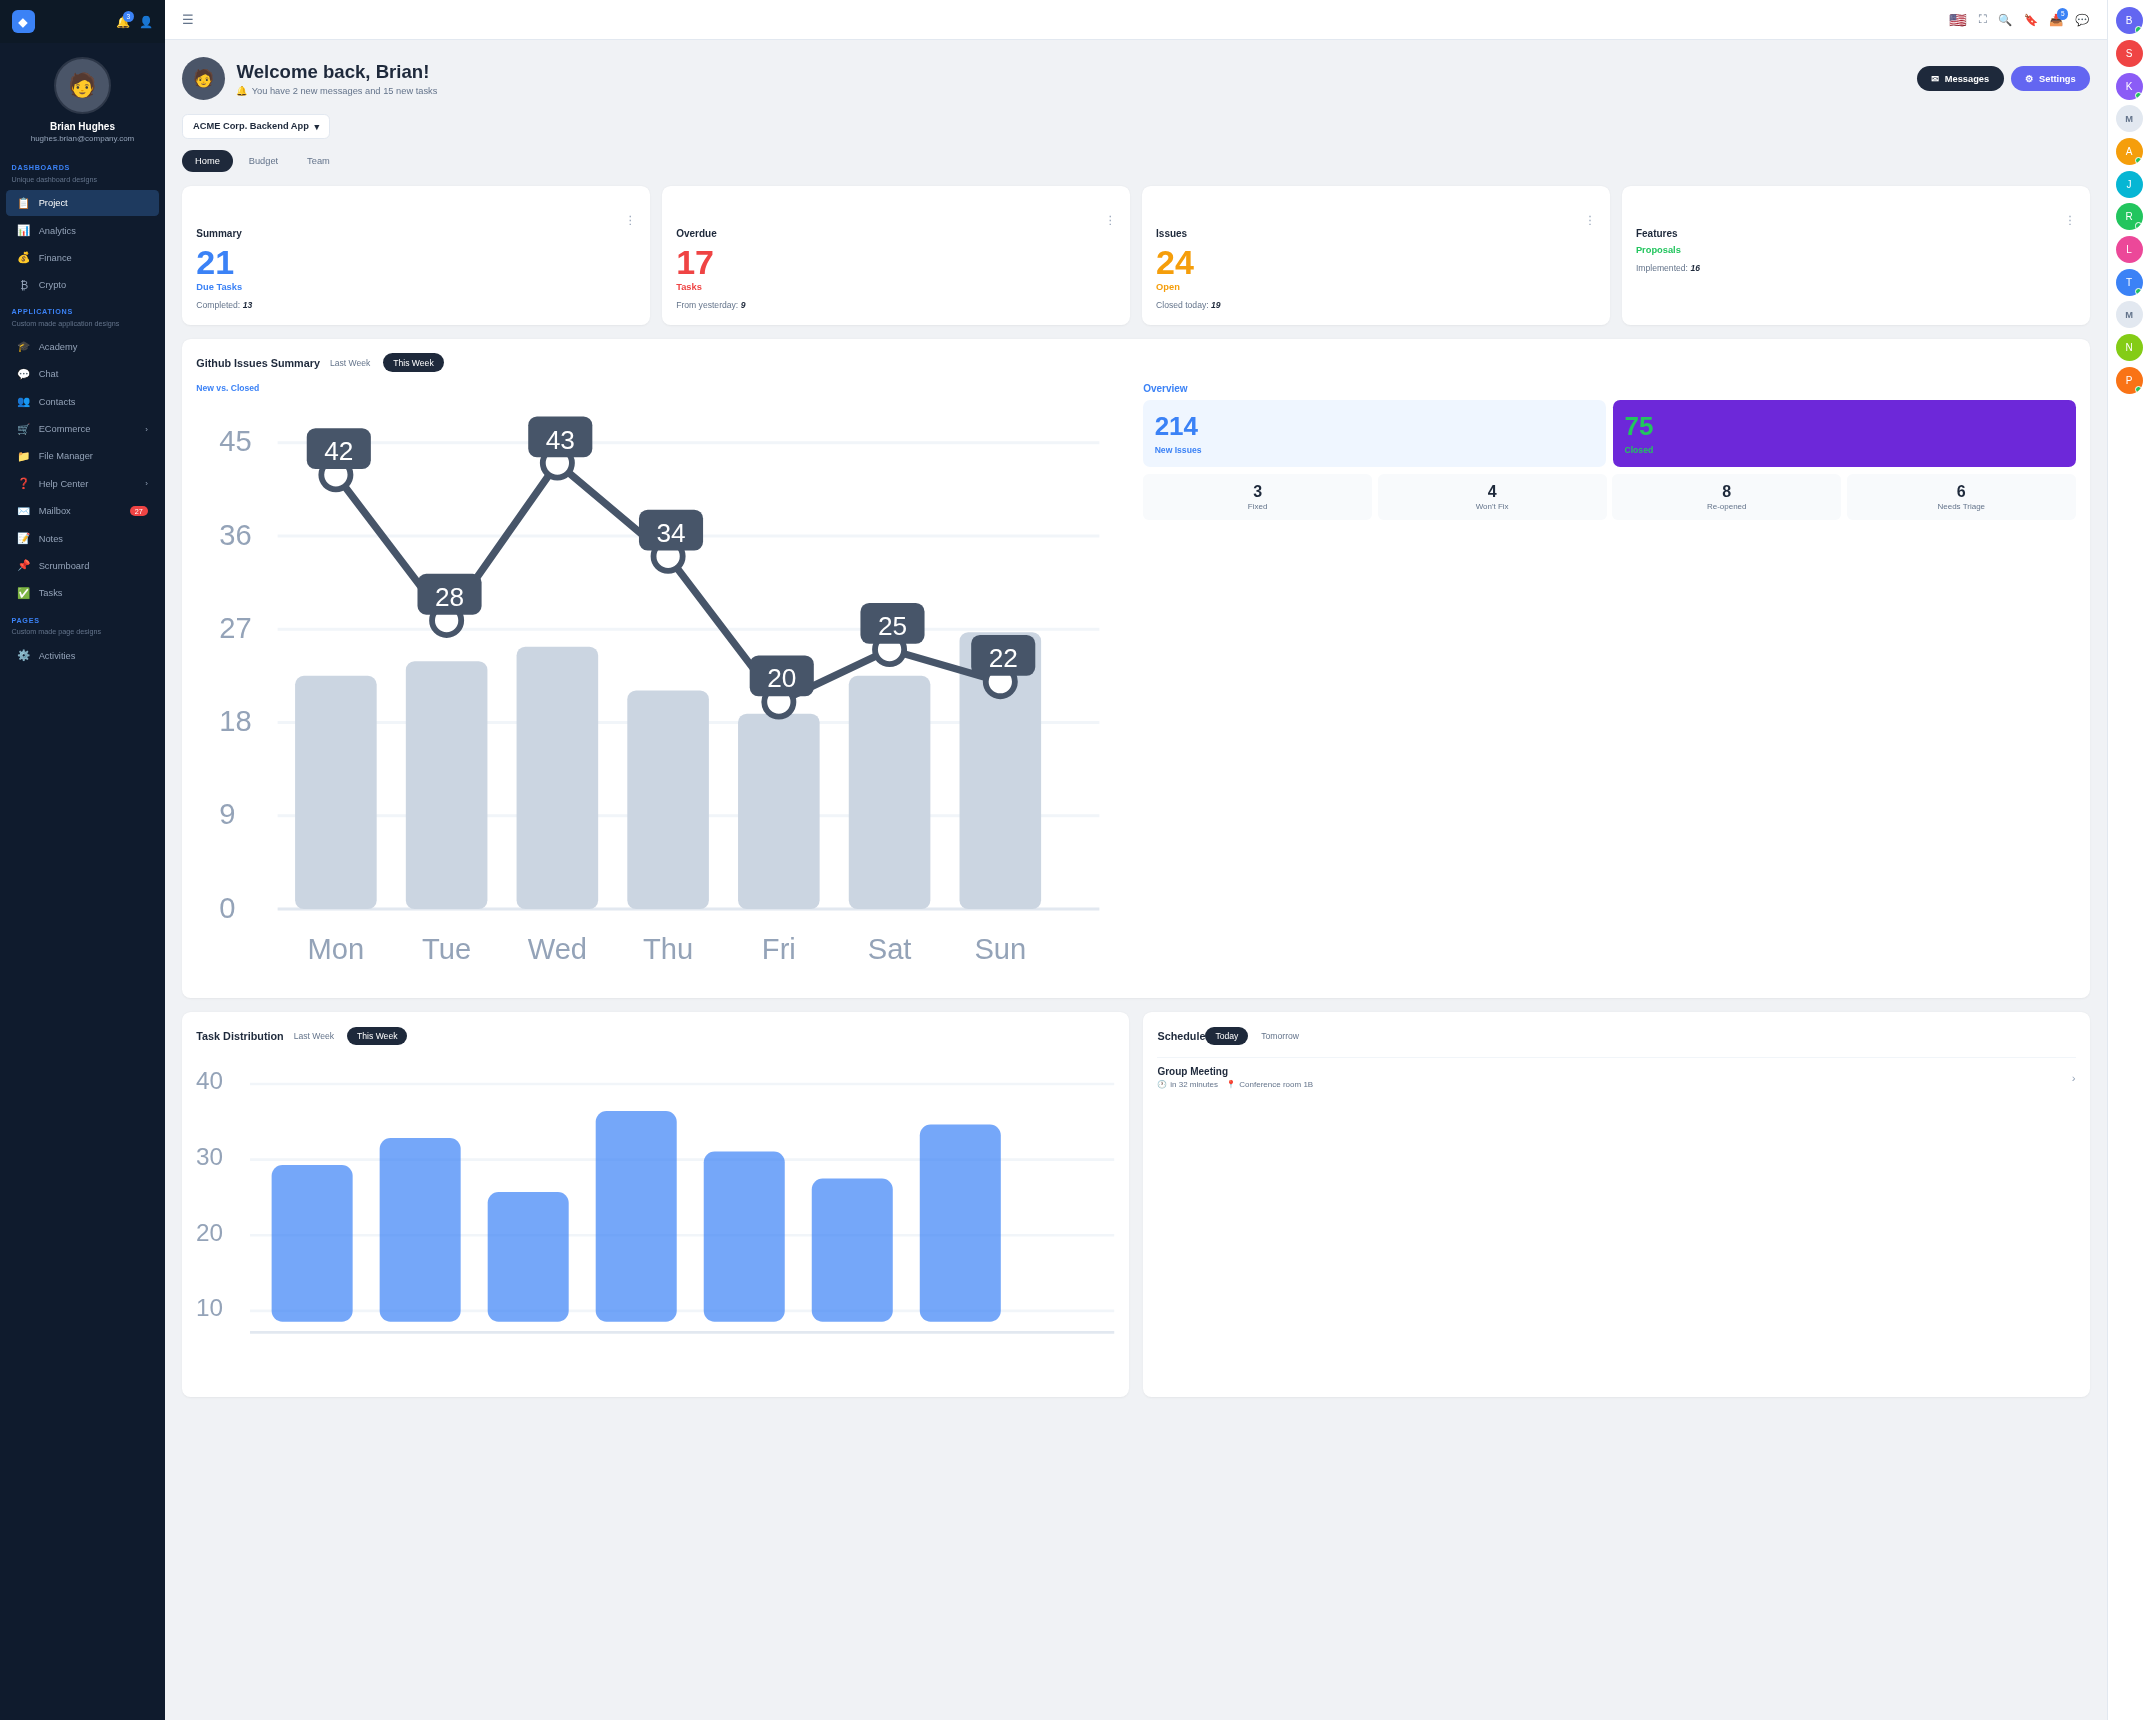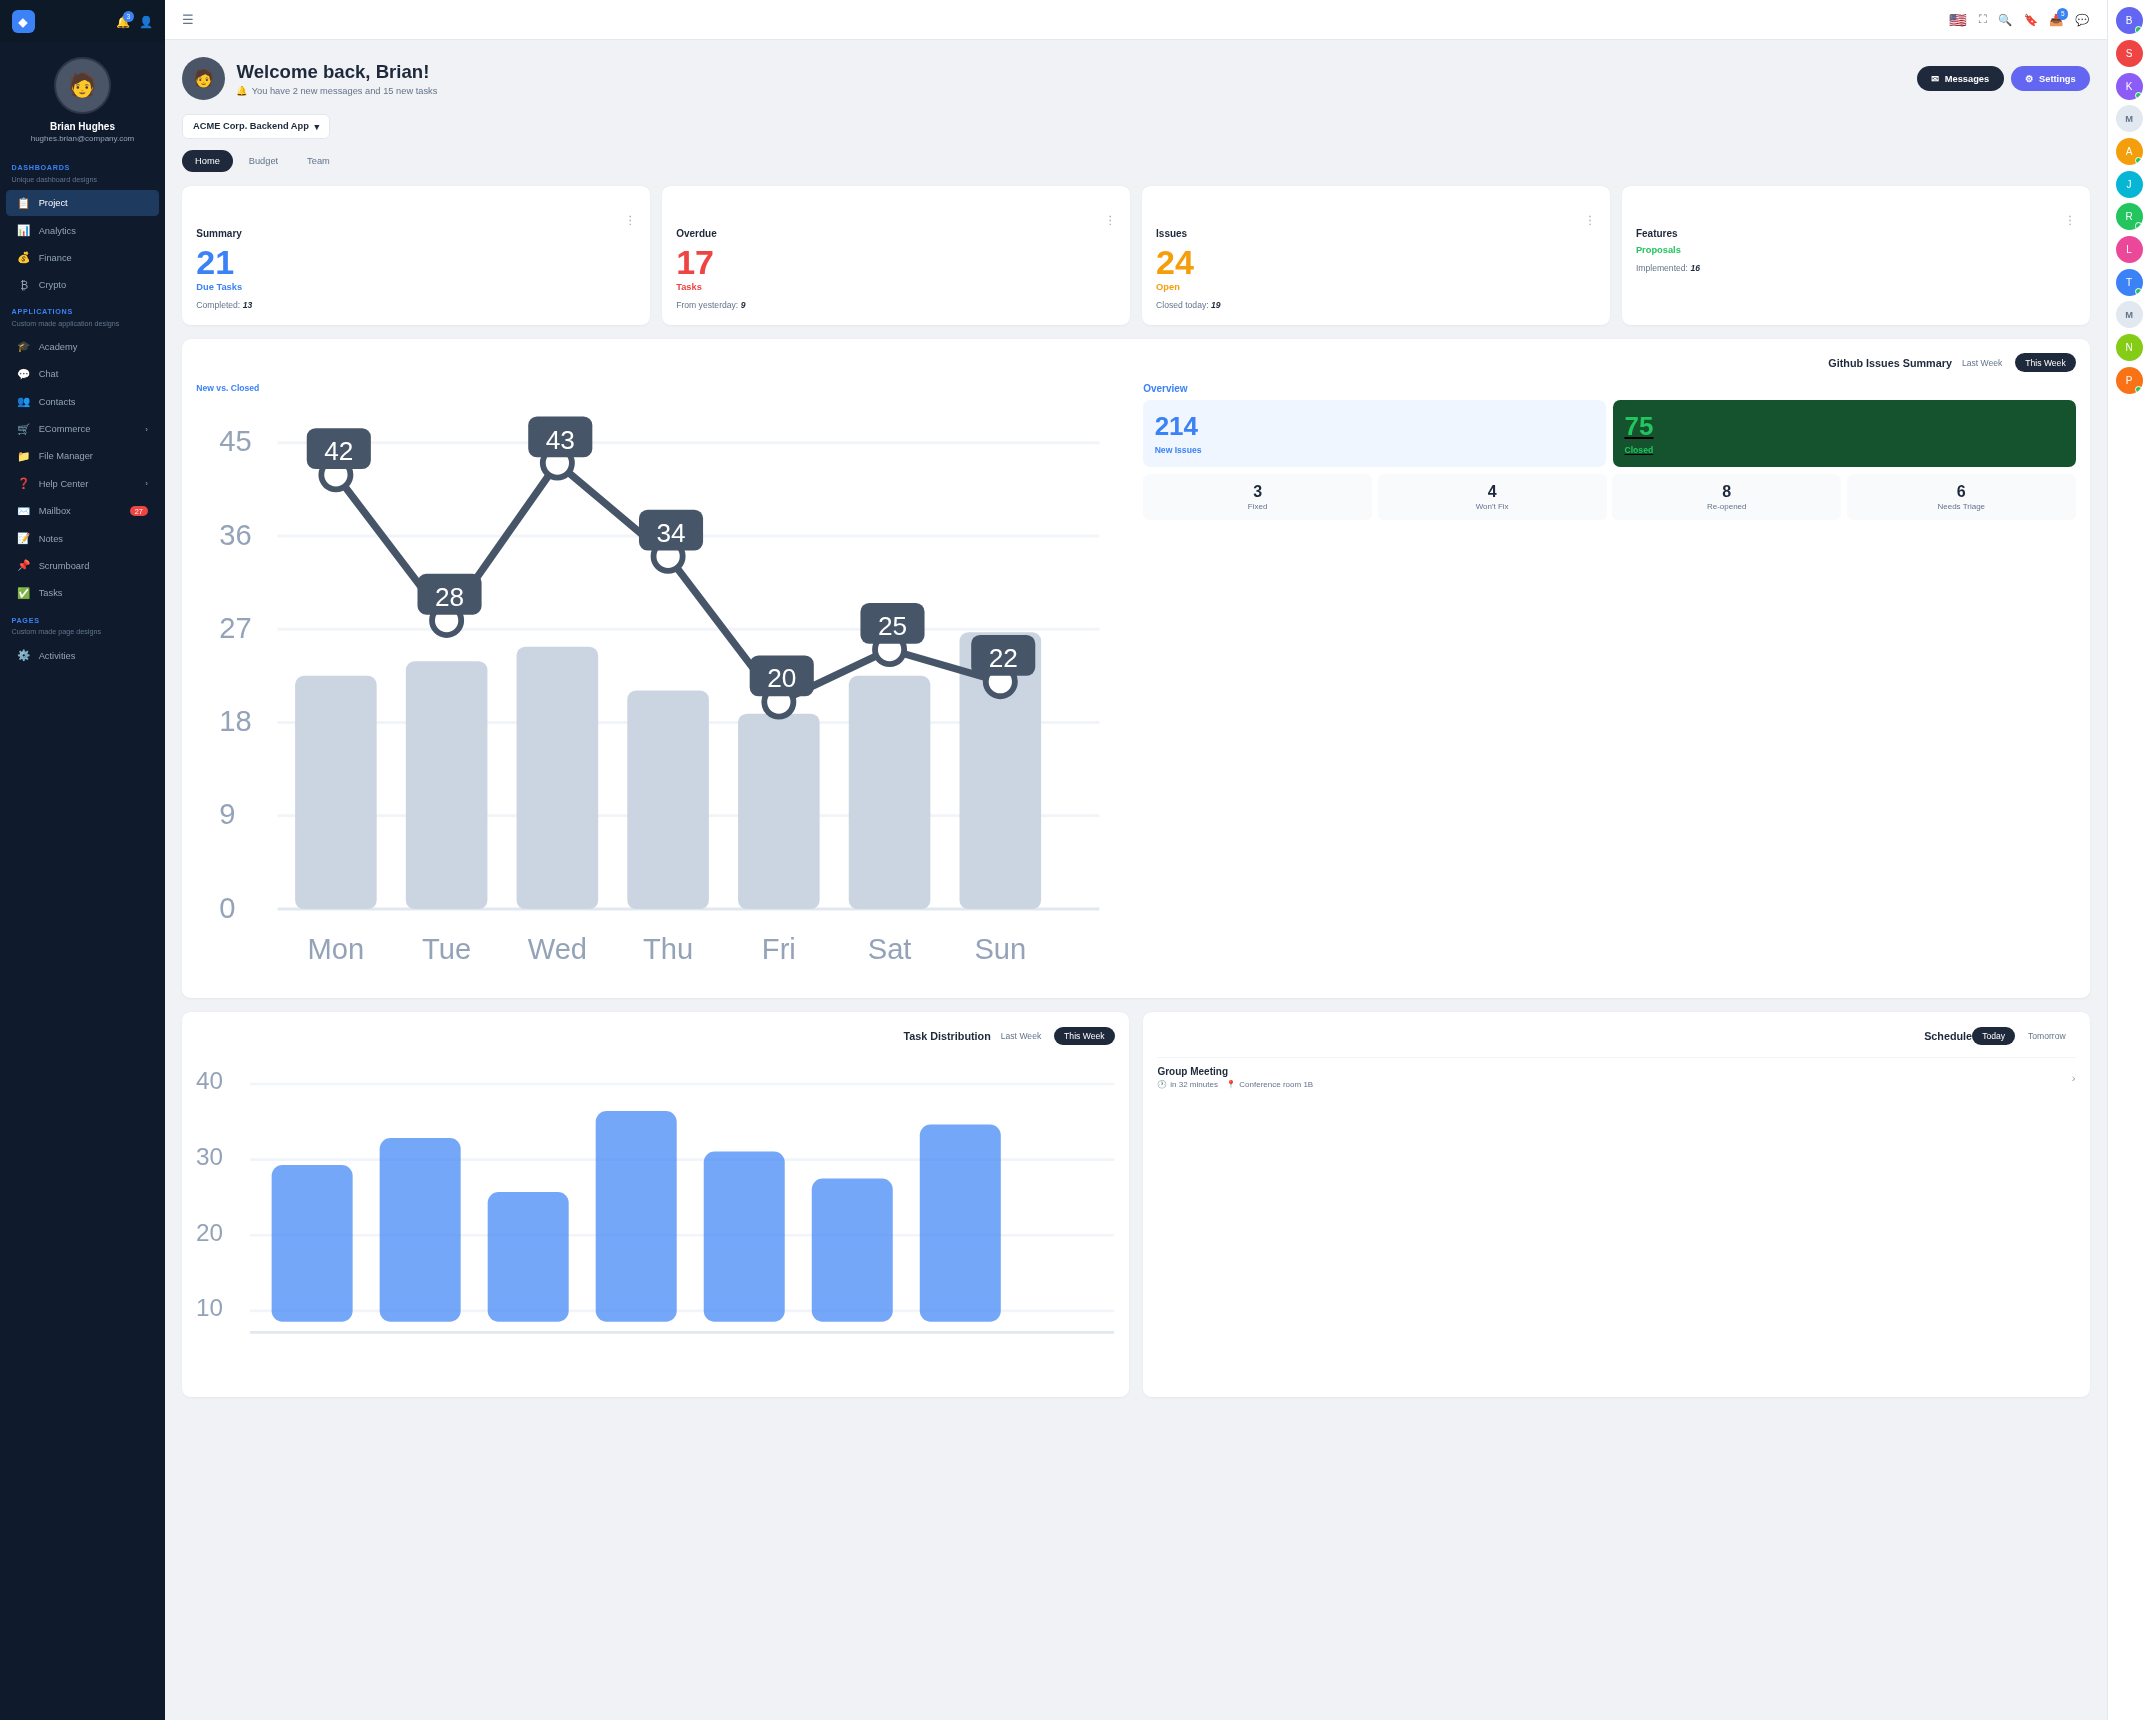--- a/index.html
+++ b/index.html
@@ -255,21 +255,21 @@
     
     .bottom-row { display: grid; grid-template-columns: 1fr 1fr; gap: 14.3px; }
 
     
     .card {
       background: #fff;
       border-radius: 8.6px;
       padding: 14.3px;
       box-shadow: 0 0.7px 2.2px rgba(0,0,0,0.05);
     }
-    .card-header { display: flex; justify-content: flex-end; align-items: center; margin-bottom: 11.5px; }
+    .card-header { display: flex; justify-content: flex-start; align-items: center; margin-bottom: 11.5px; }
     .card-title { font-size: 10.8px; font-weight: 700; color: #1e293b; }
     .week-toggle { display: flex; gap: 2.9px; }
     .week-btn {
       padding: 4.3px 10px;
       border-radius: 14.3px;
       border: none;
       cursor: pointer;
       font-size: 8.6px;
       font-weight: 500;
       background: transparent;
@@ -286,21 +286,21 @@
 
     .overview-area { }
     .overview-title { font-size: 10px; color: #3b82f6; font-weight: 600; margin-bottom: 5.7px; }
     .overview-big { display: grid; grid-template-columns: 1fr 1fr; gap: 7.2px; margin-bottom: 7.2px; }
     .overview-big-card {
       border-radius: 7.2px;
       padding: 11.5px;
       display: flex; flex-direction: column;
     }
     .overview-big-card.blue-bg { background: #eff6ff; }
-    .overview-big-card.green-bg { background: #14532d; text-decoration: underline; }
+    .overview-big-card.green-bg { background: #6d28d9; }
     .overview-big-num { font-size: 26px; font-weight: 800; }
     .overview-big-label { font-size: 8.6px; font-weight: 600; margin-top: 2.9px; }
     .overview-small { display: grid; grid-template-columns: repeat(4, 1fr); gap: 5.7px; }
     .overview-small-card {
       background: #f8fafc;
       border-radius: 5.7px;
       padding: 8.6px 5.7px;
       text-align: center;
     }
     .overview-small-num { font-size: 16px; font-weight: 700; color: #1e293b; }

